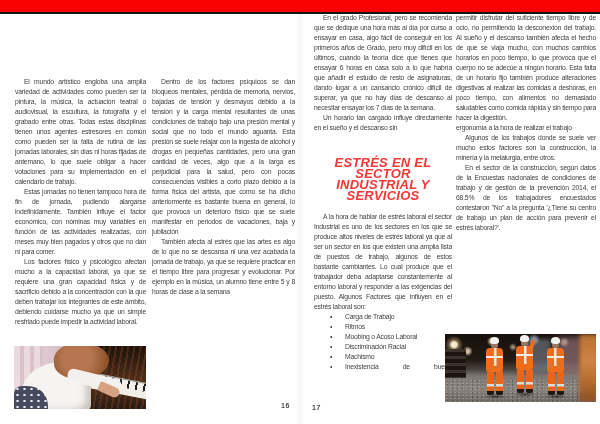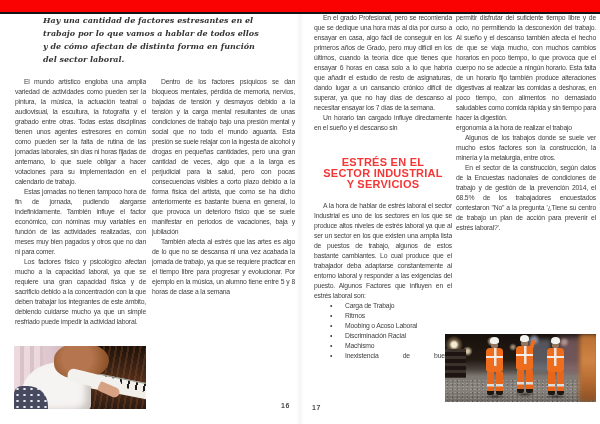--- a/index.html
+++ b/index.html
@@ -17,21 +17,21 @@
   
   .col{position:absolute;overflow:hidden;font-size:6.8px;line-height:10px;letter-spacing:-.2px;
        text-align:justify;}
   .col p{margin:0;text-indent:9px;}
   .col p.noindent{text-indent:0;}
   .col1{left:15px;top:77px;width:131px;height:266px;}
   .col2{left:152px;top:77px;width:143px;height:270px;}
   .col3{left:314px;top:13px;width:138px;height:396px;}
   .col4{left:456px;top:13px;width:140px;height:310px;}
   .heading-right{display:block;margin:24px 6px 11px 6px;text-align:center;
-                 font-size:11px;line-height:11px;text-indent:0;}
+                 font-size:13px;line-height:11px;text-indent:0;font-style:italic;}
   .gap26{margin-top:26px;}
   .gap14{margin-top:14px;}
   
   ul.bullets{margin:0;padding:0;list-style:none;}
   ul.bullets li{display:flex;line-height:10px;padding-left:16px;text-align:left;}
   ul.bullets .dot{width:15px;flex:0 0 15px;}
   ul.bullets .label{flex:1;}
   ul.bullets li.stretch .label{text-align:justify;text-align-last:justify;}
   
   .pagenum{position:absolute;font-size:7px;font-weight:700;color:#4a4a4a;letter-spacing:.5px;}
@@ -106,21 +106,20 @@
   .w1{left:26%;top:4%;} .w2{left:46%;top:2%;} .w3{left:66%;top:4%;}
 </style>
 </head>
 <body>
 
 <div class="spread">
 
   <div class="topbar"></div>
   <div class="spine"></div>
 
-  <div class="intro">Hay una cantidad de factores estresantes en el trabajo por lo que vamos a hablar de todos ellos y de cómo afectan de distinta forma en función del sector laboral.</div>
 
 
   <div class="col col1">
     <p>El mundo artístico engloba una amplia variedad de actividades como pueden ser la pintura, la música, la actuación teatral o audiovisual, la escultura, la fotografía y el grabado entre otras. Todas estas disciplinas tienen unos agentes estresores en común como pueden ser la falta de rutina de las jornadas laborales, sin días ni horas fijadas de antemano, lo que suele obligar a hacer votaciones para su implementación en el calendario de trabajo.</p>
     <p>Estas jornadas no tienen tampoco hora de fin de jornada, pudiendo alargarse indefinidamente. También influye el factor económico, con nóminas muy variables en función de las actividades realizadas, con meses muy bien pagados y otros que no dan ni para comer.</p>
     <p>Los factores físico y psicológico afectan mucho a la capacidad laboral, ya que se requiere una gran capacidad física y de sacrificio debido a la concentración con la que deben trabajar los integrantes de este ámbito, debiendo cuidarse mucho ya que un simple resfriado puede impedir la actividad laboral.</p>
   </div>
 
   <div class="col col2">
     <p>Dentro de los factores psíquicos se dan bloqueos mentales, pérdida de memoria, nervios, bajadas de tensión y desmayos debido a la tensión y la carga mental resultantes de unas condiciones de trabajo bajo una presión mental y social que no todo el mundo aguanta. Esta presión se suele relajar con la ingesta de alcohol y drogas en pequeñas cantidades, pero una gran cantidad de veces, algo que a la larga es perjudicial para la salud, pero con pocas consecuencias visibles a corto plazo debido a la forma física del artista, que como se ha dicho anteriormente es bastante buena en general, lo que provoca un deterioro físico que se suele manifestar en periodos de vacaciones, baja y jubilación</p>

